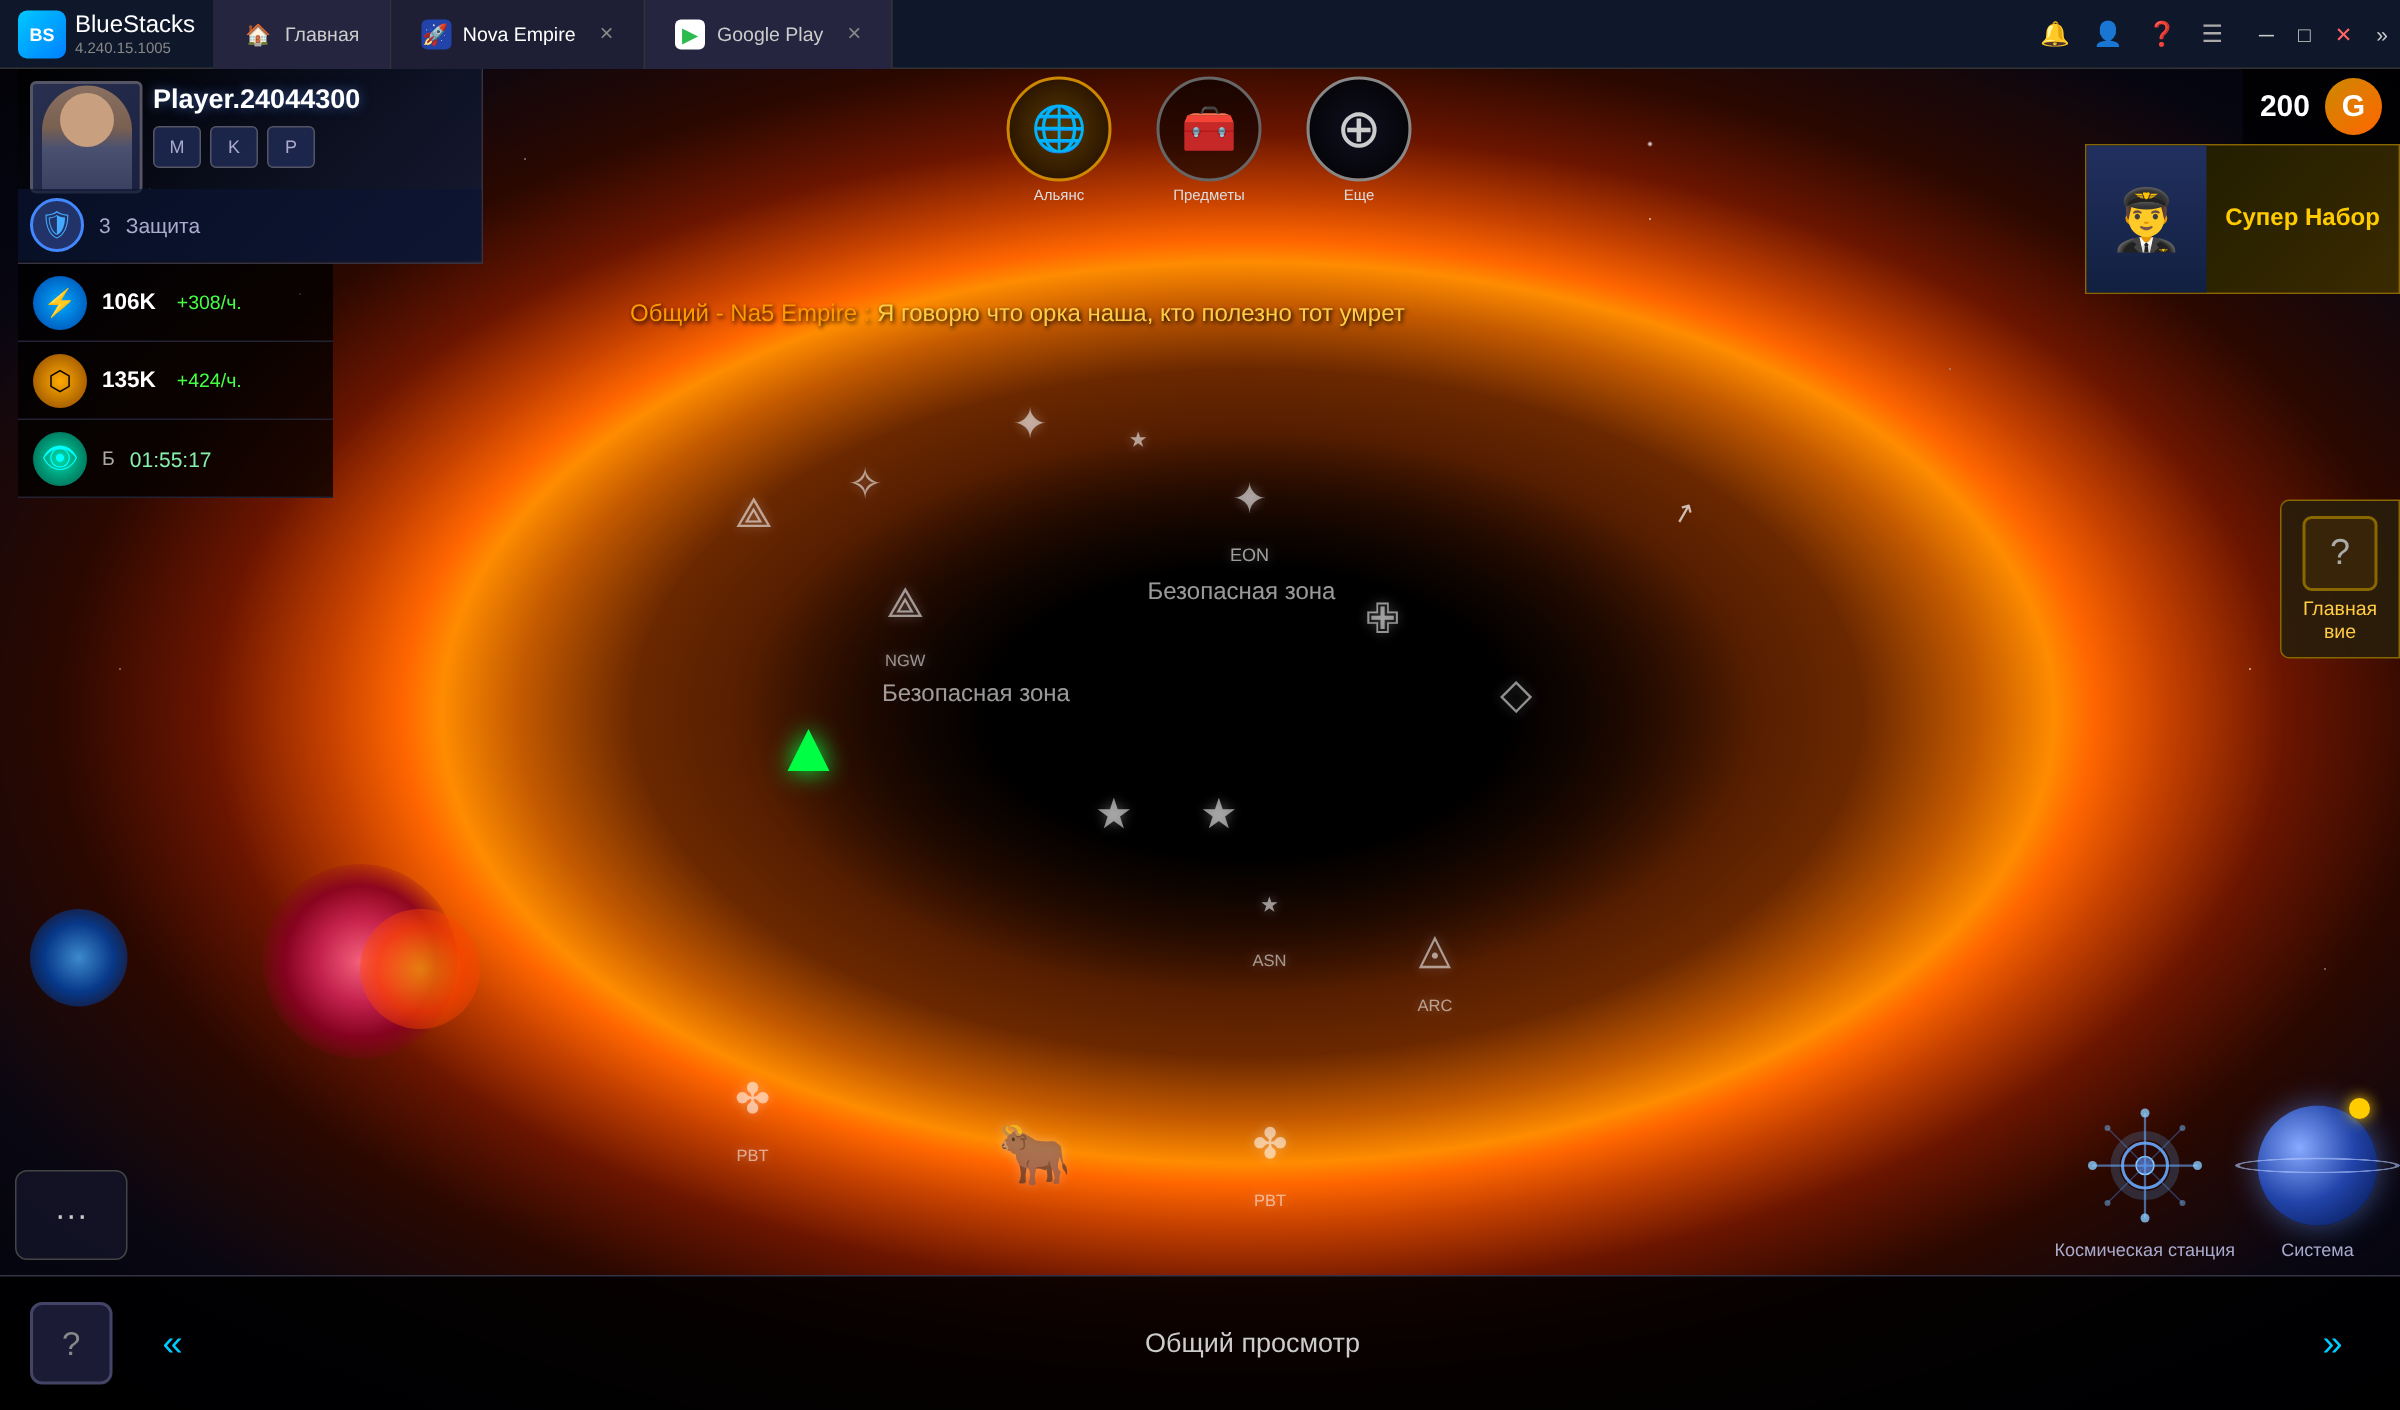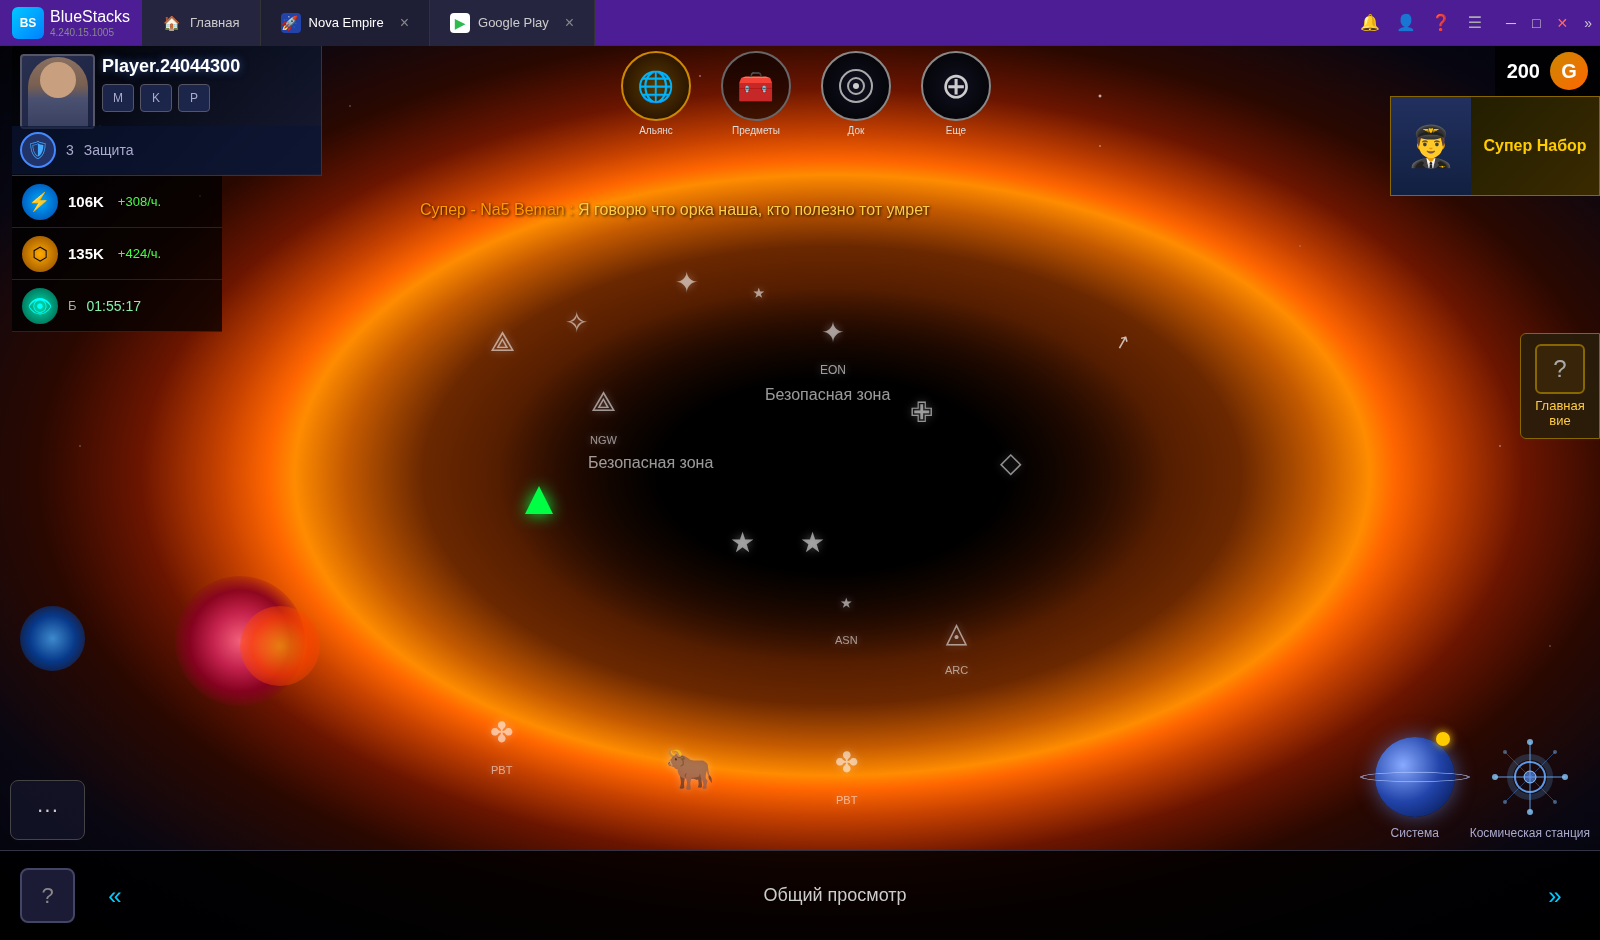--- a/index.html
+++ b/index.html
@@ -10,21 +10,21 @@
       font-family: 'Arial', sans-serif;
       background: #000;
       position: relative;
     }
 
     
     #titlebar {
       position: absolute;
       top: 0; left: 0; right: 0;
       height: 46px;
-      background: #4c1d95;
+      background: #0f172a;
       display: flex;
       align-items: center;
       z-index: 100;
       border-bottom: 1px solid #333;
     }
     #titlebar .bs-logo {
       display: flex; align-items: center; gap: 6px;
       padding: 0 12px;
       min-width: 120px;
     }
@@ -610,68 +610,49 @@
     <div id="top-center">
       <div class="hud-icon-btn">
         <div class="hud-icon-circle alliance">🌐</div>
         <span class="hud-icon-label">Альянс</span>
       </div>
       <div class="hud-icon-btn">
         <div class="hud-icon-circle">🧰</div>
         <span class="hud-icon-label">Предметы</span>
       </div>
       <div class="hud-icon-btn">
-        <div class="hud-icon-circle" style="background:radial-gradient(circle,#112,#000);border-color:#888;">
-          <svg width="40" height="40" viewBox="0 0 40 40">
-            <circle cx="20" cy="20" r="16" fill="none" stroke="#aaa" stroke-width="2"></circle>
-            <circle cx="20" cy="20" r="8" fill="none" stroke="#aaa" stroke-width="2"></circle>
-            <circle cx="20" cy="20" r="3" fill="#ccc"></circle>
-          </svg>
-        </div>
-        <span class="hud-icon-label">Док</span>
-      </div>
-      <div class="hud-icon-btn">
         <div class="hud-icon-circle" style="background:radial-gradient(circle,#112,#000);border-color:#888;font-size:36px;color:#ccc;">⊕</div>
         <span class="hud-icon-label">Еще</span>
       </div>
     </div>
 
     <div id="currency-area">
       <span id="currency-value">200</span>
       <div id="currency-icon">G</div>
     </div>
 
     <div id="super-set">
       <div id="super-set-avatar">👨‍✈️</div>
       <div id="super-set-text">Супер Набор</div>
     </div>
 
   </div>
 
   <div id="chat-message">
-    <span id="chat-sender">Супер - Na5 Beman</span>
+    <span id="chat-sender">Общий - Na5 Empire</span>
     <span> : </span>
     <span id="chat-text">Я говорю что орка наша, кто полезно тот умрет</span>
   </div>
 
   <div id="idle-btn" style="top:340px;">
     <div id="idle-icon">?</div>
     <span>Главная вие</span>
   </div>
 
   <div id="bottom-right">
-    <div class="br-item">
-      <div class="br-icon">
-        <div class="system-planet">
-          <div class="system-ring"></div>
-          <div class="system-dot"></div>
-        </div>
-      </div>
-      <span class="br-label">Система</span>
-    </div>
     <div class="br-item">
       <div class="br-icon">
         <svg width="90" height="90" viewBox="0 0 90 90">
           <circle cx="45" cy="45" r="15" fill="none" stroke="#66aaff" stroke-width="2" opacity="0.9"></circle>
           <circle cx="45" cy="45" r="6" fill="rgba(100,150,255,0.6)" stroke="#88ccff" stroke-width="1"></circle>
           <line x1="45" y1="10" x2="45" y2="80" stroke="#66aaff" stroke-width="1.5" opacity="0.6"></line>
           <line x1="10" y1="45" x2="80" y2="45" stroke="#66aaff" stroke-width="1.5" opacity="0.6"></line>
           <line x1="20" y1="20" x2="70" y2="70" stroke="#448aee" stroke-width="1" opacity="0.4"></line>
           <line x1="70" y1="20" x2="20" y2="70" stroke="#448aee" stroke-width="1" opacity="0.4"></line>
           <circle cx="45" cy="10" r="3" fill="#88ccff" opacity="0.8"></circle>
@@ -681,20 +662,29 @@
           <circle cx="20" cy="20" r="2" fill="#6699cc" opacity="0.6"></circle>
           <circle cx="70" cy="70" r="2" fill="#6699cc" opacity="0.6"></circle>
           <circle cx="70" cy="20" r="2" fill="#6699cc" opacity="0.6"></circle>
           <circle cx="20" cy="70" r="2" fill="#6699cc" opacity="0.6"></circle>
 
           <circle cx="45" cy="45" r="20" fill="none" stroke="rgba(100,180,255,0.2)" stroke-width="6"></circle>
         </svg>
       </div>
       <span class="br-label">Космическая станция</span>
     </div>
+    <div class="br-item">
+      <div class="br-icon">
+        <div class="system-planet">
+          <div class="system-ring"></div>
+          <div class="system-dot"></div>
+        </div>
+      </div>
+      <span class="br-label">Система</span>
+    </div>
   </div>
 
   <div id="bottom-nav">
     <div id="nav-help-btn">
       <span>?</span>
     </div>
     <div id="nav-prev">
       <span>«</span>
     </div>
     <div id="nav-title">Общий просмотр</div>

